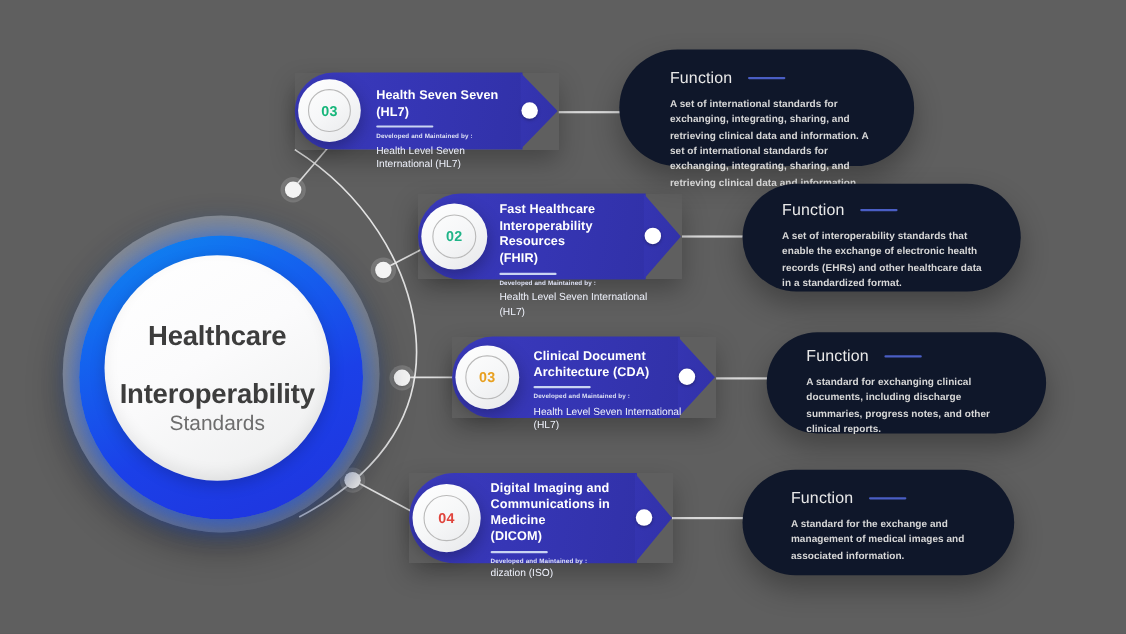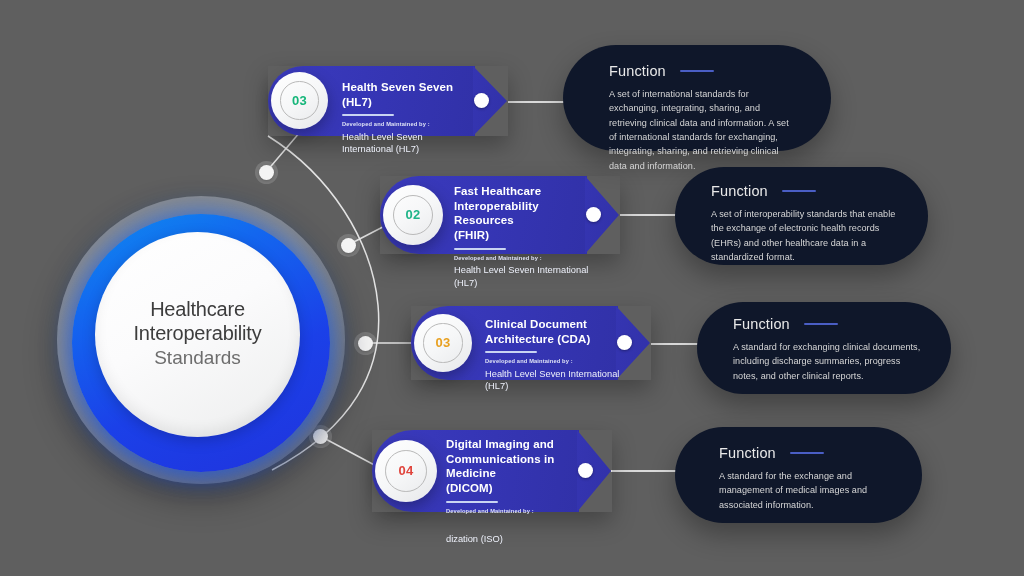--- a/index.html
+++ b/index.html
@@ -54,25 +54,26 @@
     border-radius: 50%;
     background: linear-gradient(150deg, #ffffff 0%, #fbfbfc 45%, #eceded 100%);
     box-shadow: inset 0 -6px 14px rgba(0,0,0,0.07), 0 4px 14px rgba(0,0,0,0.18);
     display: flex;
     flex-direction: column;
     align-items: center;
     justify-content: center;
     text-align: center;
   }
   .hub-l1, .hub-l2 {
-    font-size: 20px;
-    font-weight: 400;
+    font-size: 25px;
+    font-weight: 700;
     color: #3d3d3d;
     line-height: 1.18;
     letter-spacing: -0.2px;
+    margin-top: 22px;
   }
   .hub-l3 {
     font-size: 19px;
     font-weight: 400;
     color: #6d6d6d;
     line-height: 1.3;
     margin-top: 1px;
   }
 
   
@@ -200,21 +201,21 @@
   }
   .fn-rule {
     width: 34px;
     height: 1.6px;
     background: #4a5ec4;
     border-radius: 2px;
   }
   .fn-body {
     margin-top: 8px;
     font-size: 9.1px;
-    font-weight: 400;
+    font-weight: 700;
     color: #d7d7d7;
     line-height: 1.58;
     letter-spacing: 0.05px;
   }
   .fn-link {
     position: absolute;
     height: 1.6px;
     background: rgba(240,240,240,0.85);
   }
 </style>
@@ -354,21 +355,21 @@
     <div class="tag-point" style="left:205px; background:linear-gradient(100deg,#3535b2 0%,#3131a8 100%);"></div>
     <div class="tag-dot" style="left:206px; top:33px;"></div>
     <div class="tag-text" style="left:74px; top:7px; width:148px;">
       <div class="tag-title">
         <div>Digital Imaging and</div>
         <div>Communications in Medicine</div>
         <div>(DICOM)</div>
       </div>
       <div class="tag-rule"></div>
       <div class="tag-sub-label">Developed and Maintained by :</div>
-      <div class="tag-sub-value" style="margin-top:18px;">dization (ISO)</div>
+      <div class="tag-sub-value" style="margin-top:0;">dization (ISO)</div>
     </div>
   </div>
   <div class="badge" style="left:375px; top:440px; width:62px; height:62px;">
     <div class="badge-ring" style="color:#e0443c;">
         <span>04</span>
       </div>
   </div>
 
 </div>
 

